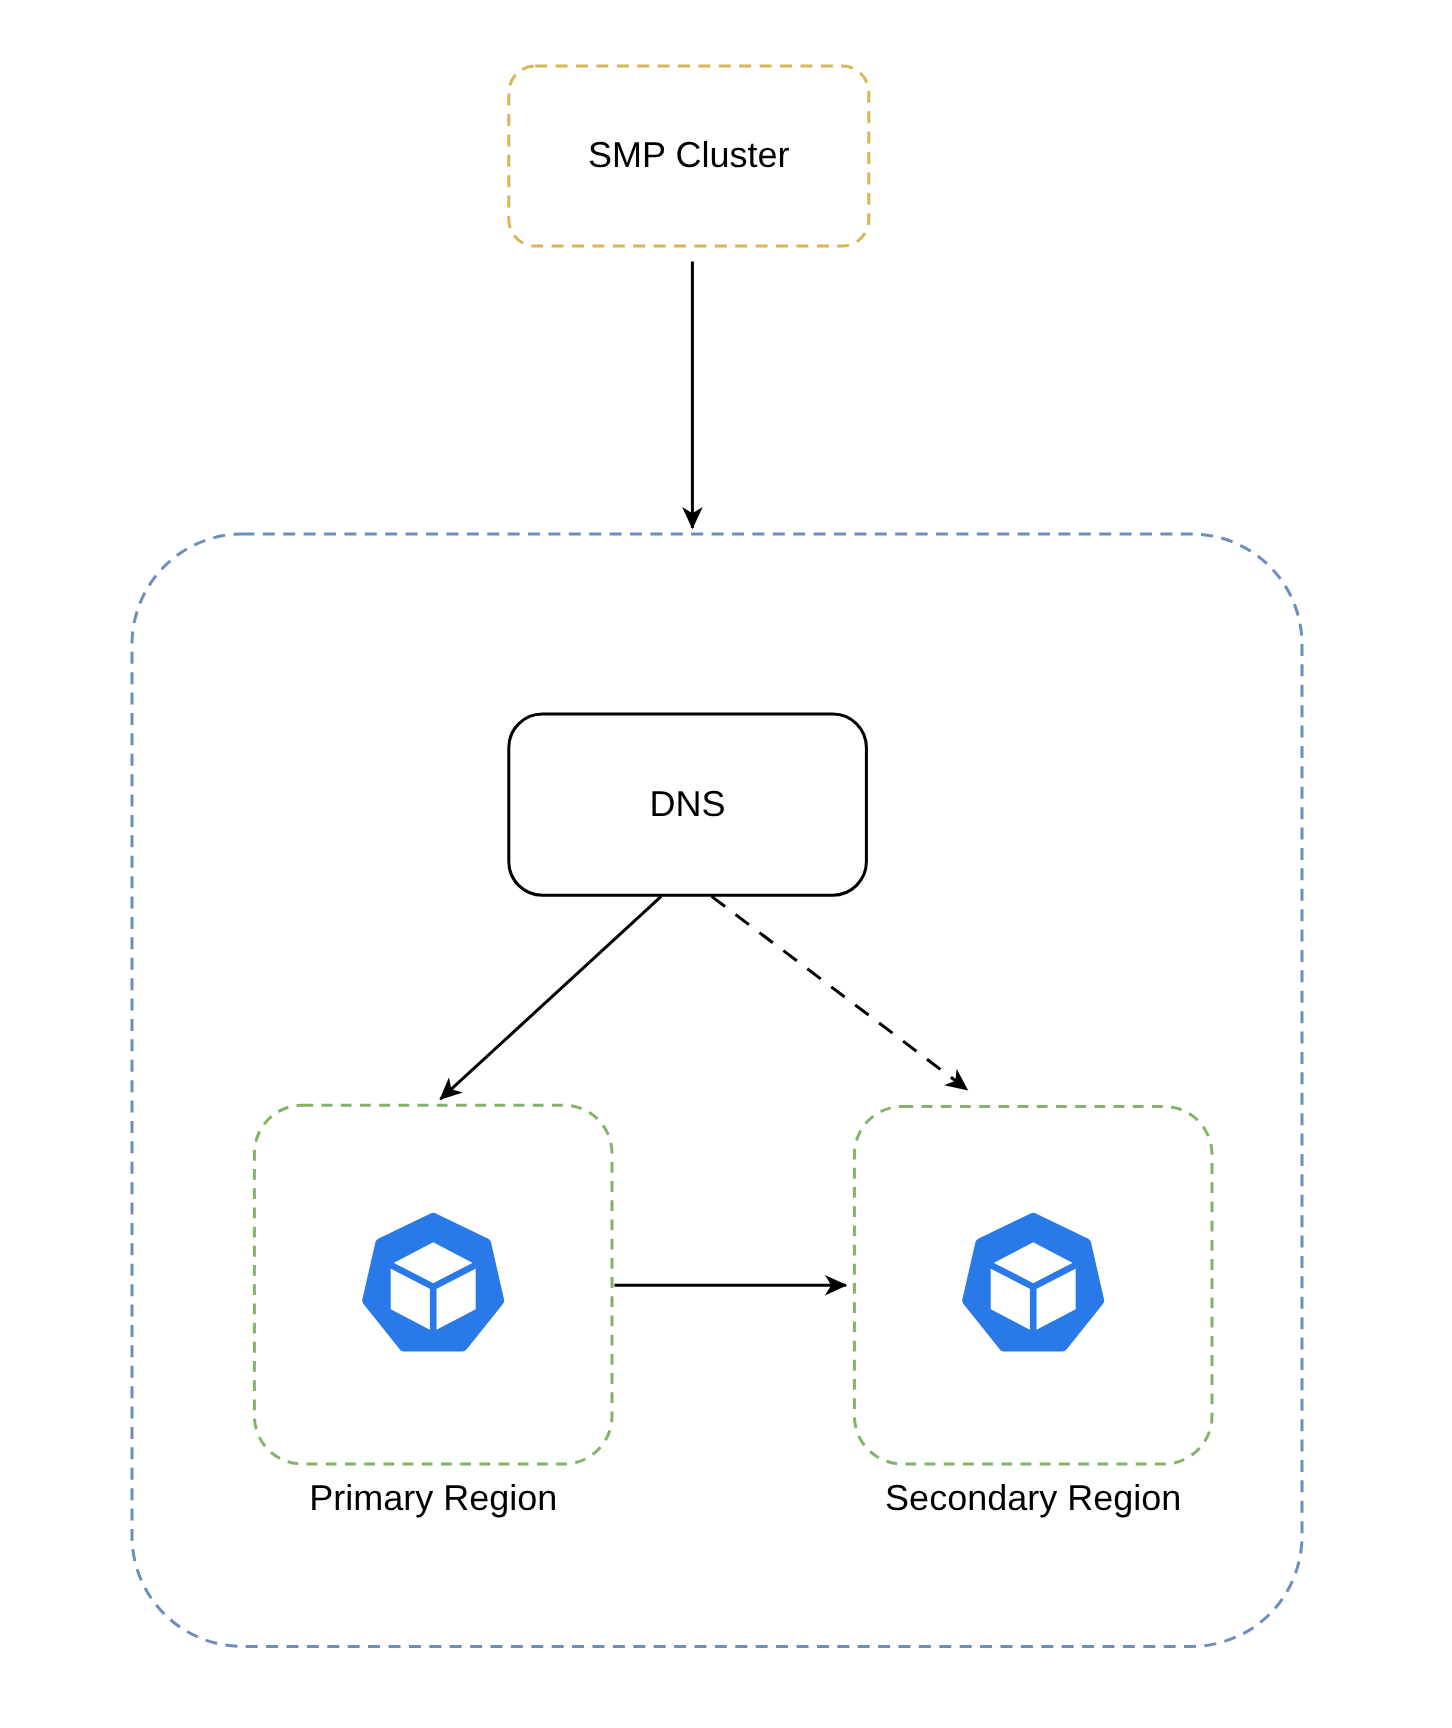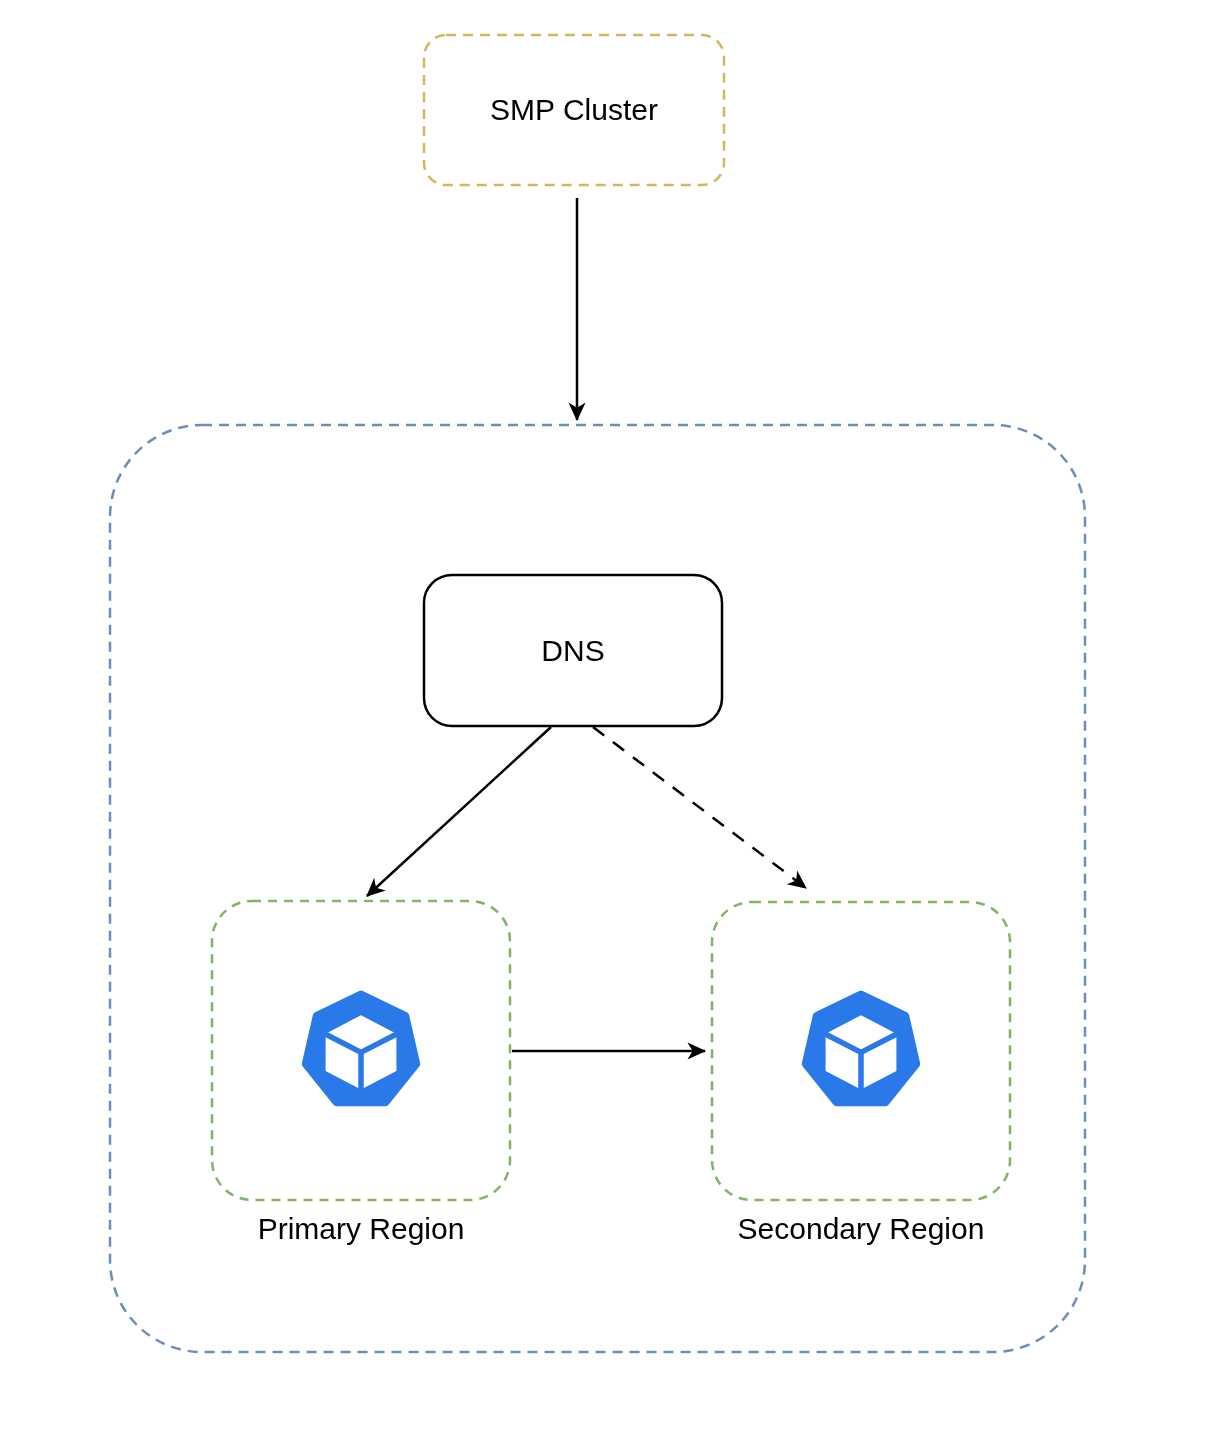--- a/index.html
+++ b/index.html
@@ -3,20 +3,21 @@
 <meta charset="utf-8">
 <style>
   html, body { margin: 0; padding: 0; background: #ffffff; }
   .canvas {
     position: relative;
     width: 1210px;
     height: 1402px;
     background: #ffffff;
     font-family: "Liberation Sans", sans-serif;
     overflow: hidden;
+    margin-top: 20px;
   }
   .diagram-svg {
     position: absolute;
     left: 0; top: 0;
     width: 1210px; height: 1440px;
   }
   .label {
     position: absolute;
     display: flex;
     align-items: center;

